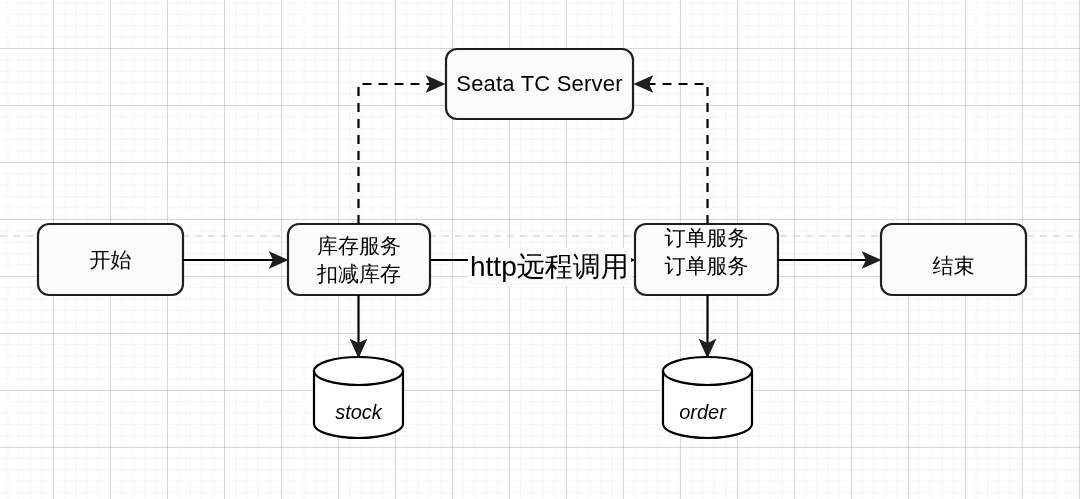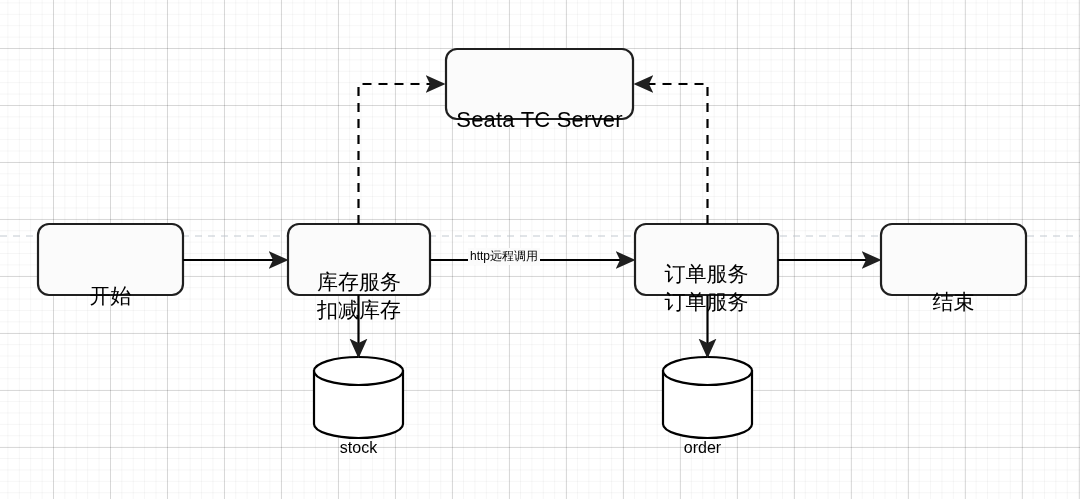--- a/index.html
+++ b/index.html
@@ -37,33 +37,32 @@
   }
   .node-label {
     position: absolute;
     display: flex;
     flex-direction: column;
     align-items: center;
     justify-content: center;
     text-align: left;
     color: #000000;
     pointer-events: none;
-    margin-top: 36px;
   }
   .node-label .line {
     display: block;
     line-height: 1.30;
     white-space: nowrap;
   }
   .box-label { font-size: 21px; }
   .seata-label { font-size: 22px; letter-spacing: 0.2px; }
-  .db-label { font-size: 16px; }
+  .db-label { font-size: 20px; font-style: italic; }
   .edge-label {
     position: absolute;
-    font-size: 12px;
+    font-size: 28px;
     color: #000000;
     background: #fbfbfb;
     padding: 0 2px;
     white-space: nowrap;
     pointer-events: none;
   }
 </style>
 </head>
 <body>
 

